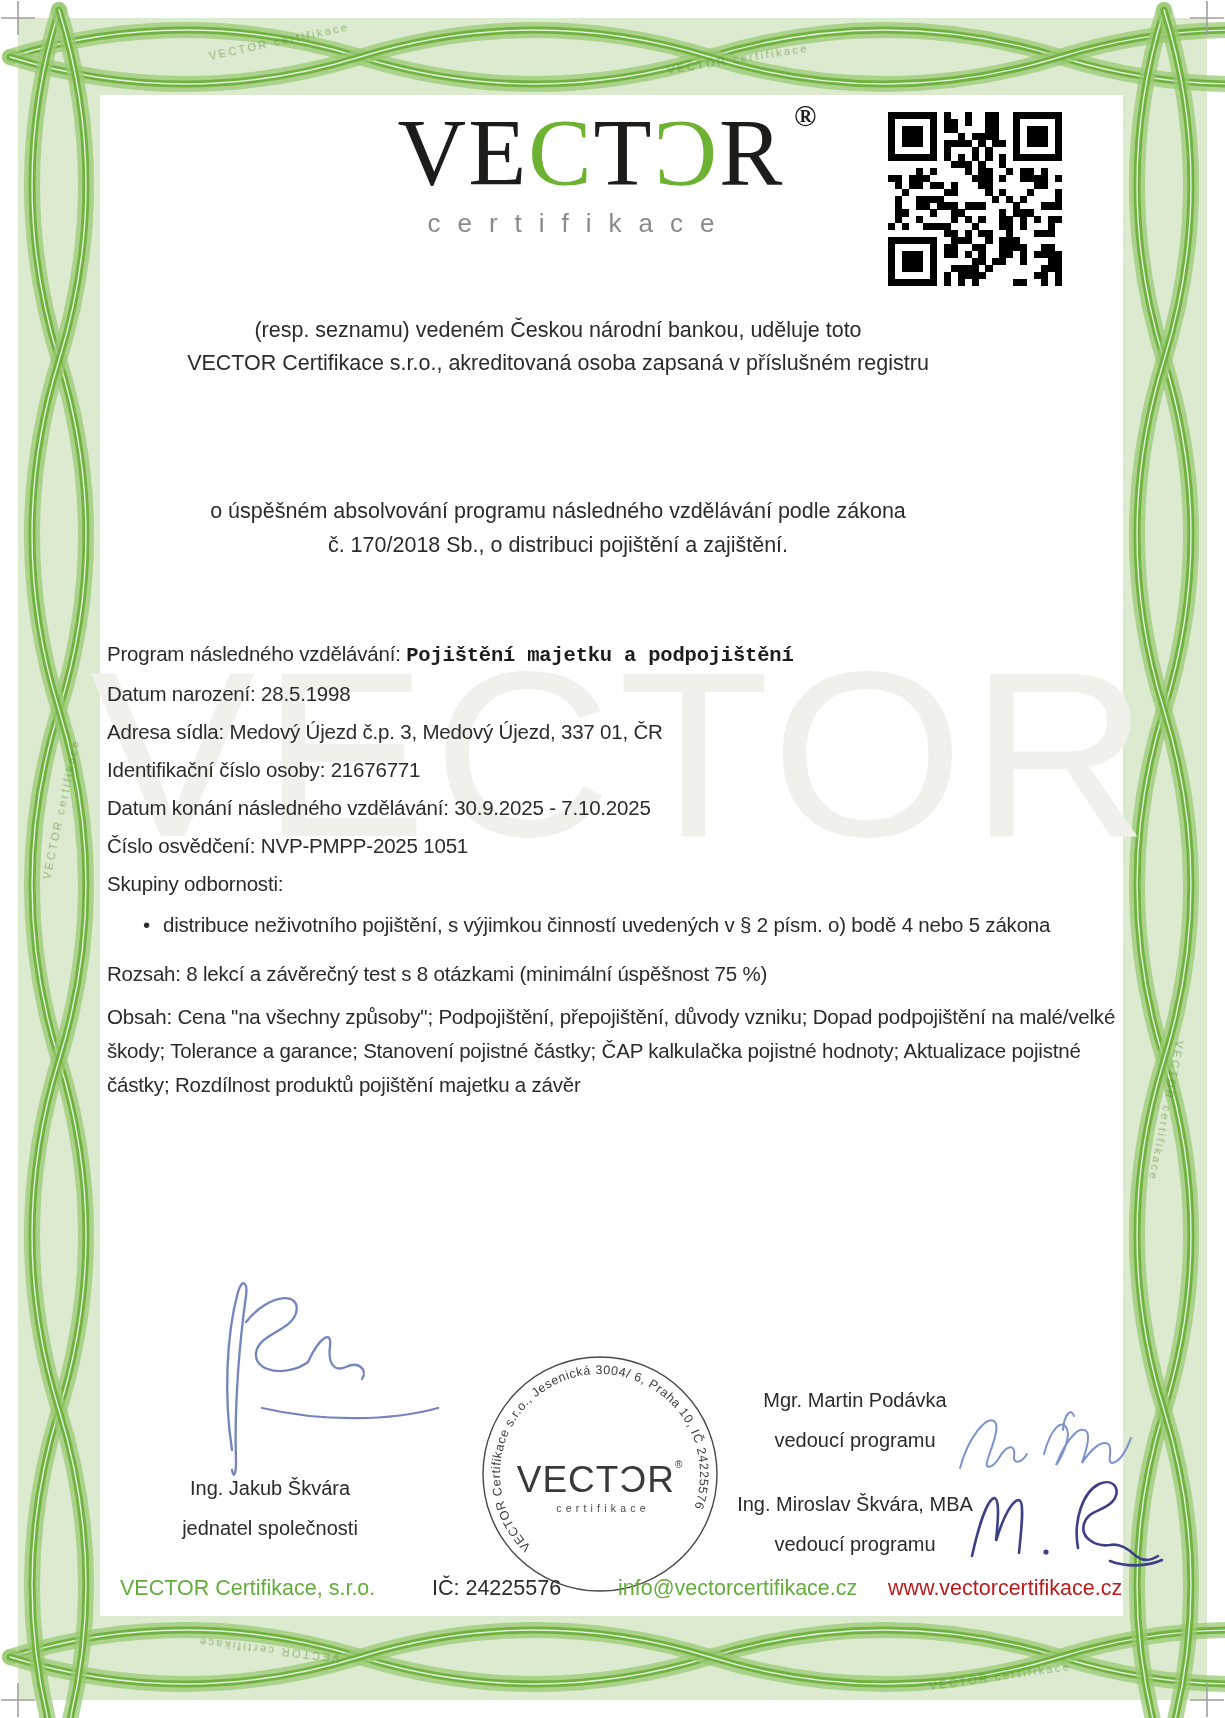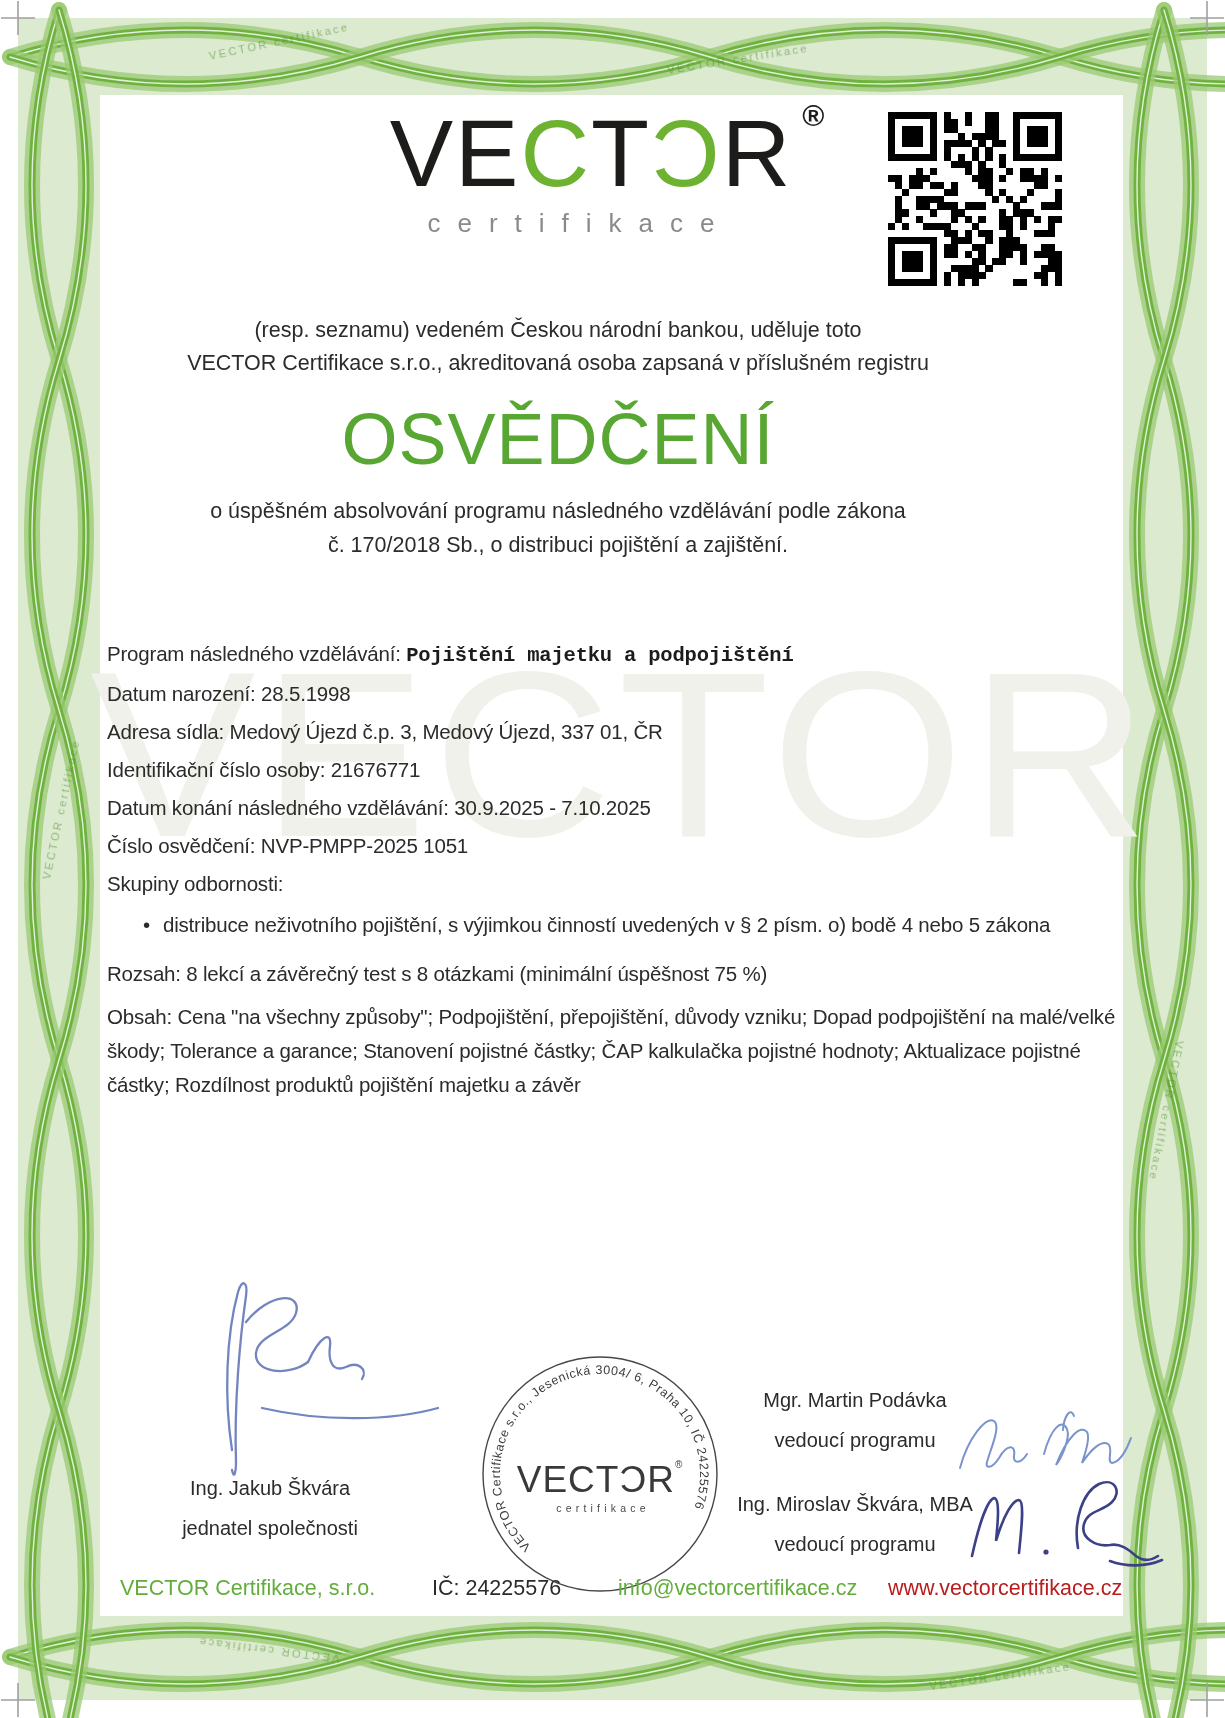--- a/index.html
+++ b/index.html
@@ -10,21 +10,21 @@
   #border-layer{position:absolute;left:0;top:0;z-index:0;}
   #watermark{position:absolute;left:90px;top:636px;width:1045px;z-index:1;
              font-family:"Liberation Sans",sans-serif;font-size:248px;line-height:1;
              letter-spacing:6px;color:#f0f1ea;transform:scaleY(.95);transform-origin:top left;
              white-space:nowrap;}
   #content{position:absolute;left:0;top:0;width:1225px;height:1718px;z-index:2;}
   #overlay{position:absolute;left:0;top:0;z-index:3;pointer-events:none;}
 
   
   .logo{left:348px;top:104px;width:446px;text-align:center;}
-  .logo-word{position:relative;display:inline-block;font-family:Liberation Sans, sans-serif;
+  .logo-word{position:relative;display:inline-block;font-family:Liberation Serif, serif;
              font-size:95px;line-height:1.05;font-weight:400;letter-spacing:2px;color:#1d1c1a;margin-left:40px;}
   .logo-word .grn{color:#6db230;}
   .logo-reg{position:absolute;right:-34px;top:-4px;font-size:30px;font-weight:700;color:#1d1c1a;}
   .logo-sub{margin-top:4px;font-size:26px;letter-spacing:17px;text-indent:17px;color:#8a8a8a;}
 
   .qr{left:888px;top:112px;width:174px;height:174px;}
 
   .center-col{left:100px;width:916px;text-align:center;}
   .intro{top:314px;font-size:21.5px;line-height:33px;}
   .cert-title{top:396px;font-size:72px;line-height:86px;color:#58a733;letter-spacing:1px;}
@@ -427,21 +427,20 @@
         <rect x="6" y="22" width="1.02" height="1.02" fill="#000"></rect>
         <rect x="6" y="23" width="1.02" height="1.02" fill="#000"></rect>
         <rect x="6" y="24" width="1.02" height="1.02" fill="#000"></rect>
       </svg>
 
     <div class="abs center-col intro">
       <div>(resp. seznamu) vedeném Českou národní bankou, uděluje toto</div>
       <div>VECTOR Certifikace s.r.o., akreditovaná osoba zapsaná v příslušném registru</div>
     </div>
 
-    <div class="abs center-col cert-title">OSVĚDČENÍ</div>
 
     <div class="abs center-col cert-sub">
       <div>o úspěšném absolvování programu následného vzdělávání podle zákona</div>
       <div>č. 170/2018 Sb., o distribuci pojištění a zajištění.</div>
     </div>
 
 
     <div class="abs details">
       <p><span>Program následného vzdělávání: </span><b>Pojištění majetku a podpojištění</b></p>
       <p><span>Datum narození: </span><span>28.5.1998</span></p>

